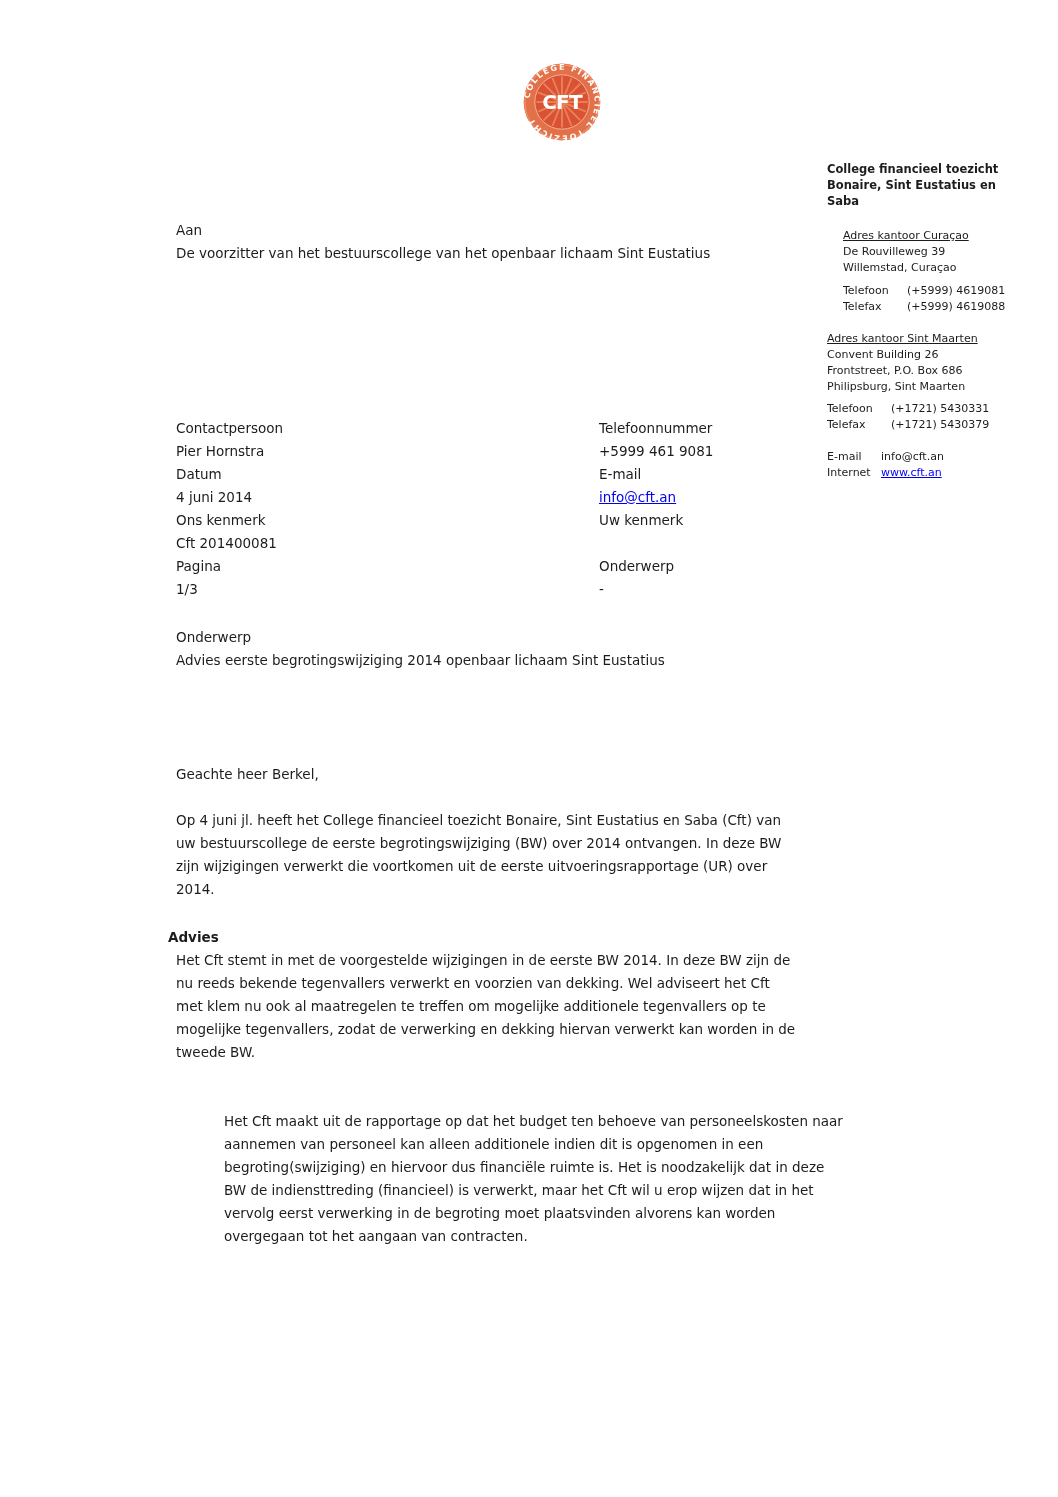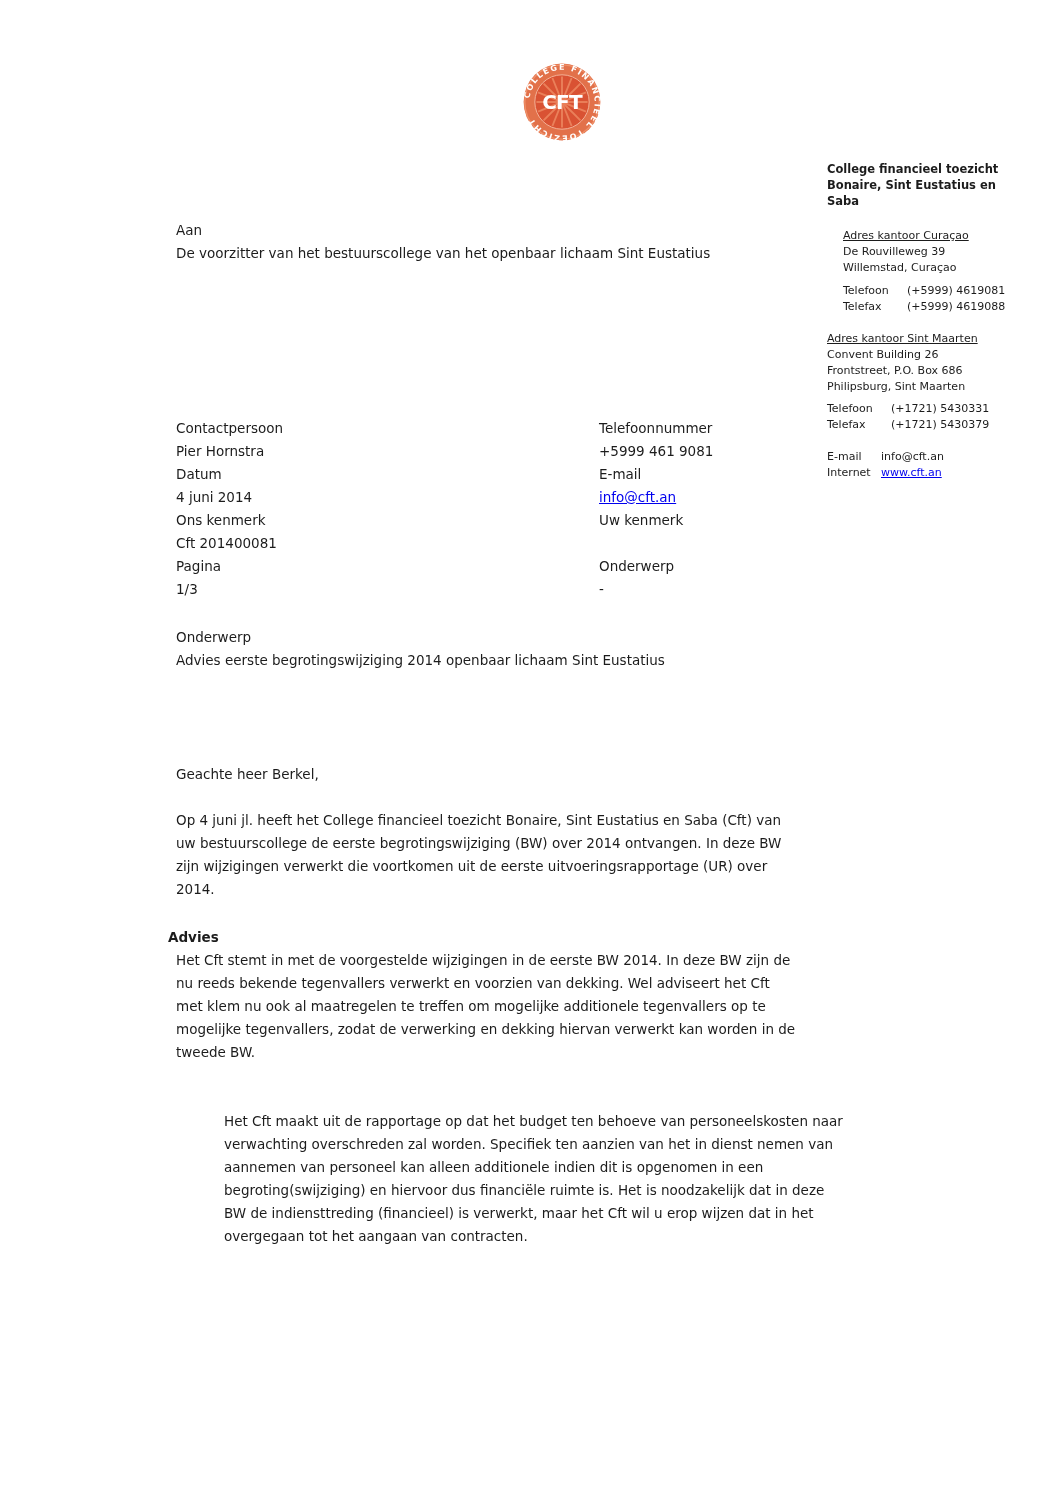--- a/index.html
+++ b/index.html
@@ -208,20 +208,20 @@
   <div class="para para-advies main-text">
       <div>Het Cft stemt in met de voorgestelde wijzigingen in de eerste BW 2014. In deze BW zijn de</div>
       <div>nu reeds bekende tegenvallers verwerkt en voorzien van dekking. Wel adviseert het Cft</div>
       <div>met klem nu ook al maatregelen te treffen om mogelijke additionele tegenvallers op te</div>
       <div>mogelijke tegenvallers, zodat de verwerking en dekking hiervan verwerkt kan worden in de</div>
       <div>tweede BW.</div>
     </div>
 
   <div class="para para-personeel main-text">
       <div>Het Cft maakt uit de rapportage op dat het budget ten behoeve van personeelskosten naar</div>
-      <div>verwachting overschreden zal worden. Specifiek ten aanzien van het in dienst nemen van</div>
       <div>aannemen van personeel kan alleen additionele indien dit is opgenomen in een</div>
       <div>begroting(swijziging) en hiervoor dus financiële ruimte is. Het is noodzakelijk dat in deze</div>
       <div>BW de indiensttreding (financieel) is verwerkt, maar het Cft wil u erop wijzen dat in het</div>
+      <div>vervolg eerst verwerking in de begroting moet plaatsvinden alvorens kan worden</div>
       <div>overgegaan tot het aangaan van contracten.</div>
     </div>
 
 </div>
 
 </body></html>

